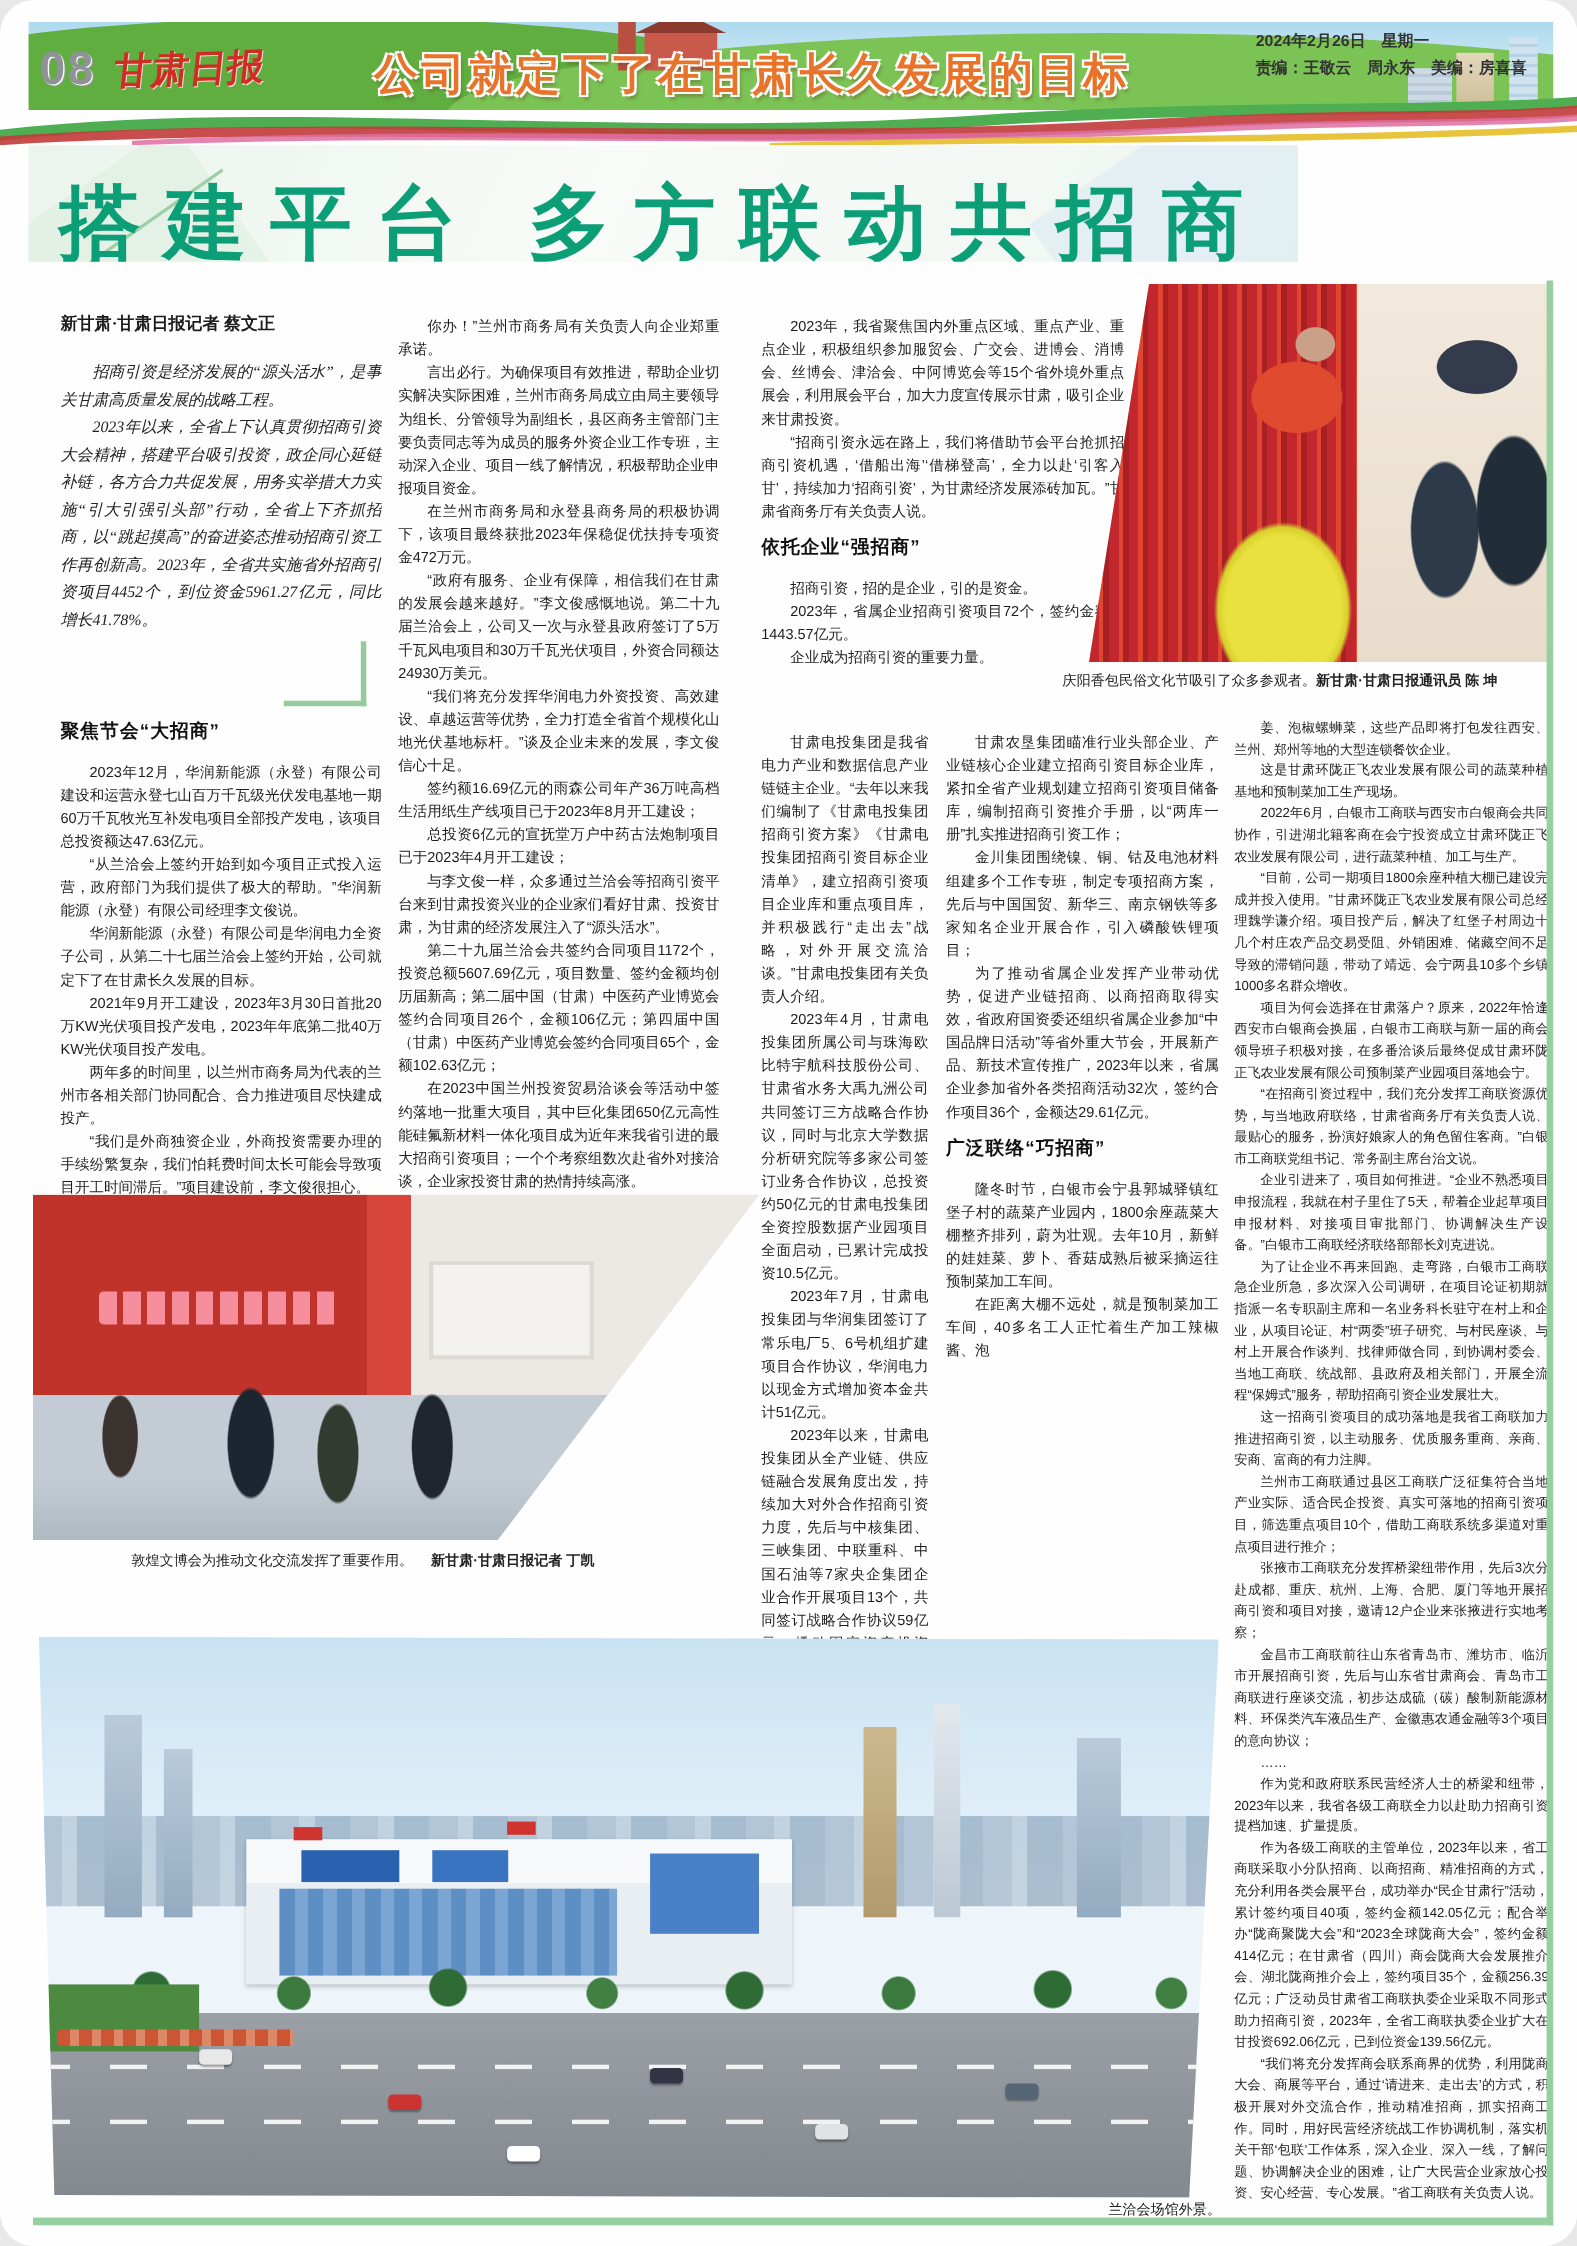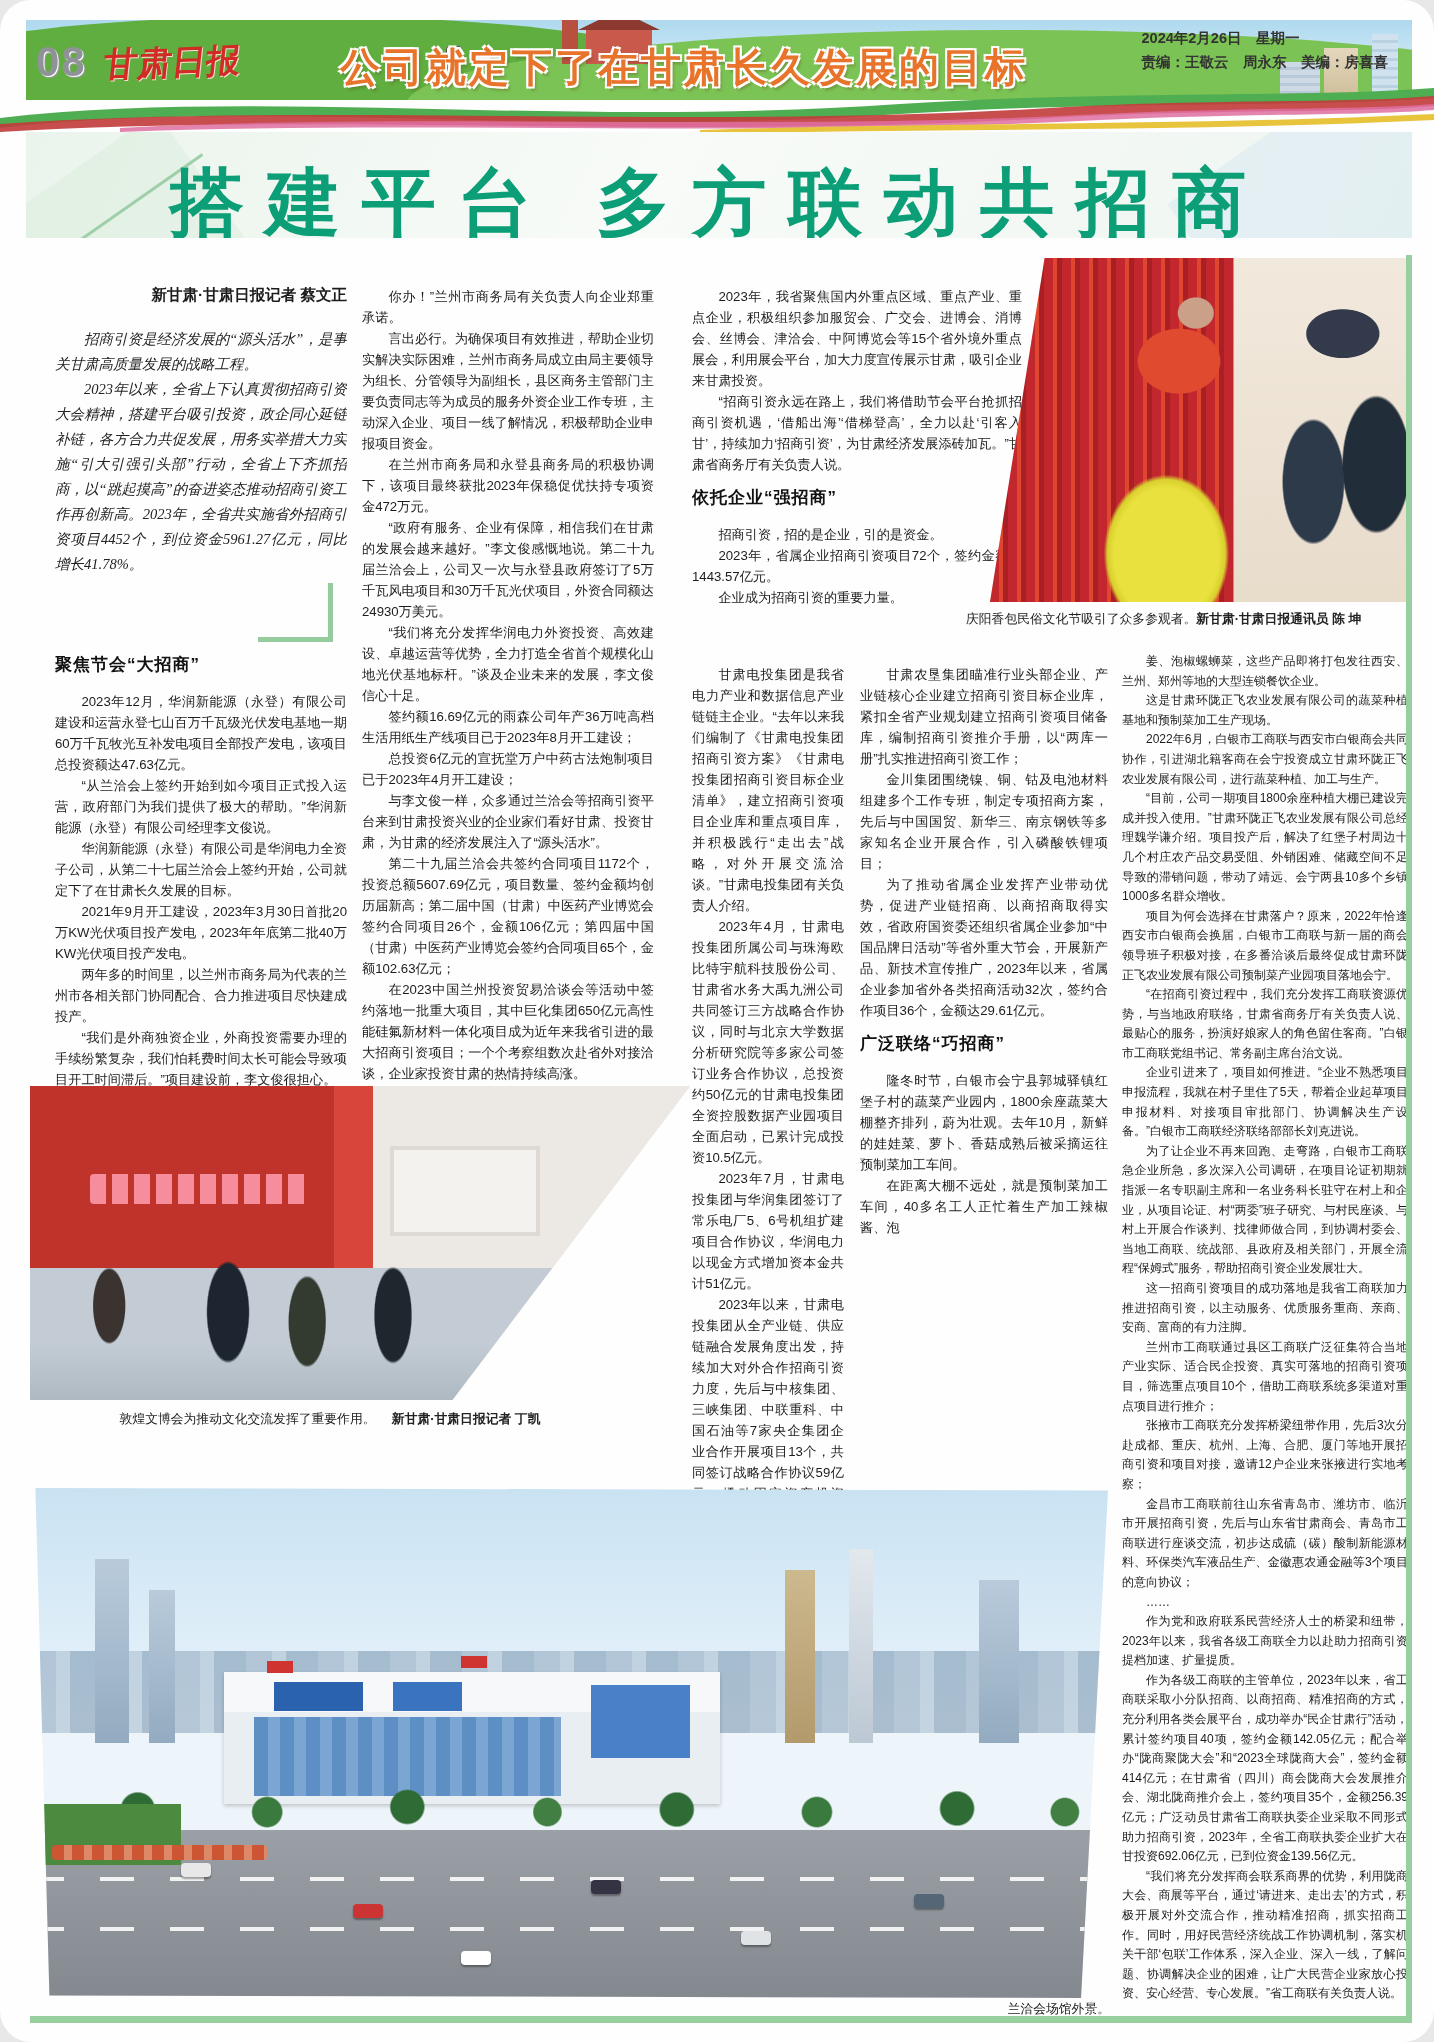--- a/index.html
+++ b/index.html
@@ -27,35 +27,35 @@
           font-weight:bold;font-size:34px;color:#d12c24;transform:skew(-8deg) rotate(-2deg);
           text-shadow:1px 1px 0 #f8d9d4;}
   .banner-title{position:absolute;left:340px;top:40px;width:640px;text-align:center;
           font-size:40px;font-weight:bold;color:#e8732a;letter-spacing:3px;white-space:nowrap;
           text-shadow:-2px -2px 0 #fff,2px -2px 0 #fff,-2px 2px 0 #fff,2px 2px 0 #fff,3px 4px 3px rgba(90,60,20,.35);}
   .dateline{position:absolute;right:46px;top:26px;text-align:left;font-size:14.5px;font-weight:bold;
           color:#333;line-height:24px;}
   .ribbon{position:absolute;left:0;top:84px;width:1434px;height:48px;}
 
   
-  .headline-zone{position:absolute;left:26px;top:132px;width:1386px;height:106px;
+  .headline-zone{position:absolute;left:26px;top:132px;width:1154px;height:106px;
           background:linear-gradient(115deg,#eaf4ec 0%,#f8fbf8 45%,#eef5f0 100%);overflow:hidden;}
   .deco-line{position:absolute;background:#9fcfa8;}
   .deco-tri-l{position:absolute;left:-60px;top:40px;width:260px;height:160px;background:#ddeee0;
           transform:rotate(-35deg);opacity:.6;}
   .deco-tri-r{position:absolute;right:-80px;top:-30px;width:300px;height:180px;background:#d9e9f2;
           transform:rotate(-35deg);opacity:.55;}
   .headline{position:absolute;left:0;top:22px;width:100%;text-align:center;margin:0;
           font-size:74px;font-weight:bold;color:#0c9e76;letter-spacing:22px;white-space:nowrap;
           font-family:"Liberation Sans","DejaVu Sans",sans-serif;}
 
   
   .col{position:absolute;overflow:hidden;font-size:13.2px;line-height:21px;text-align:justify;}
   .col p.para{margin:0;text-indent:2em;}
-  .byline{text-align:right;font-size:15.5px;font-weight:bold;margin:34px 0 22px 0;}
+  .byline{text-align:left;font-size:15.5px;font-weight:bold;margin:34px 0 22px 0;font-family:Liberation Serif, serif;}
   .intro p.intro-p{margin:0;text-indent:2em;font-family:"Liberation Serif","DejaVu Serif",serif;
           font-style:italic;font-size:14.5px;line-height:25px;color:#222;}
   .bracket{width:70px;height:54px;border-right:5px solid #96cb9d;border-bottom:5px solid #96cb9d;
           margin:6px 14px 2px auto;}
   h2.sec{font-size:17px;font-weight:bold;color:#111;letter-spacing:1px;
           margin:12px 0 16px 0;font-family:"Liberation Sans","DejaVu Sans",sans-serif;}
   .col6{font-size:12px;line-height:19.6px;}
 
   
   figure{margin:0;padding:0;position:absolute;}

